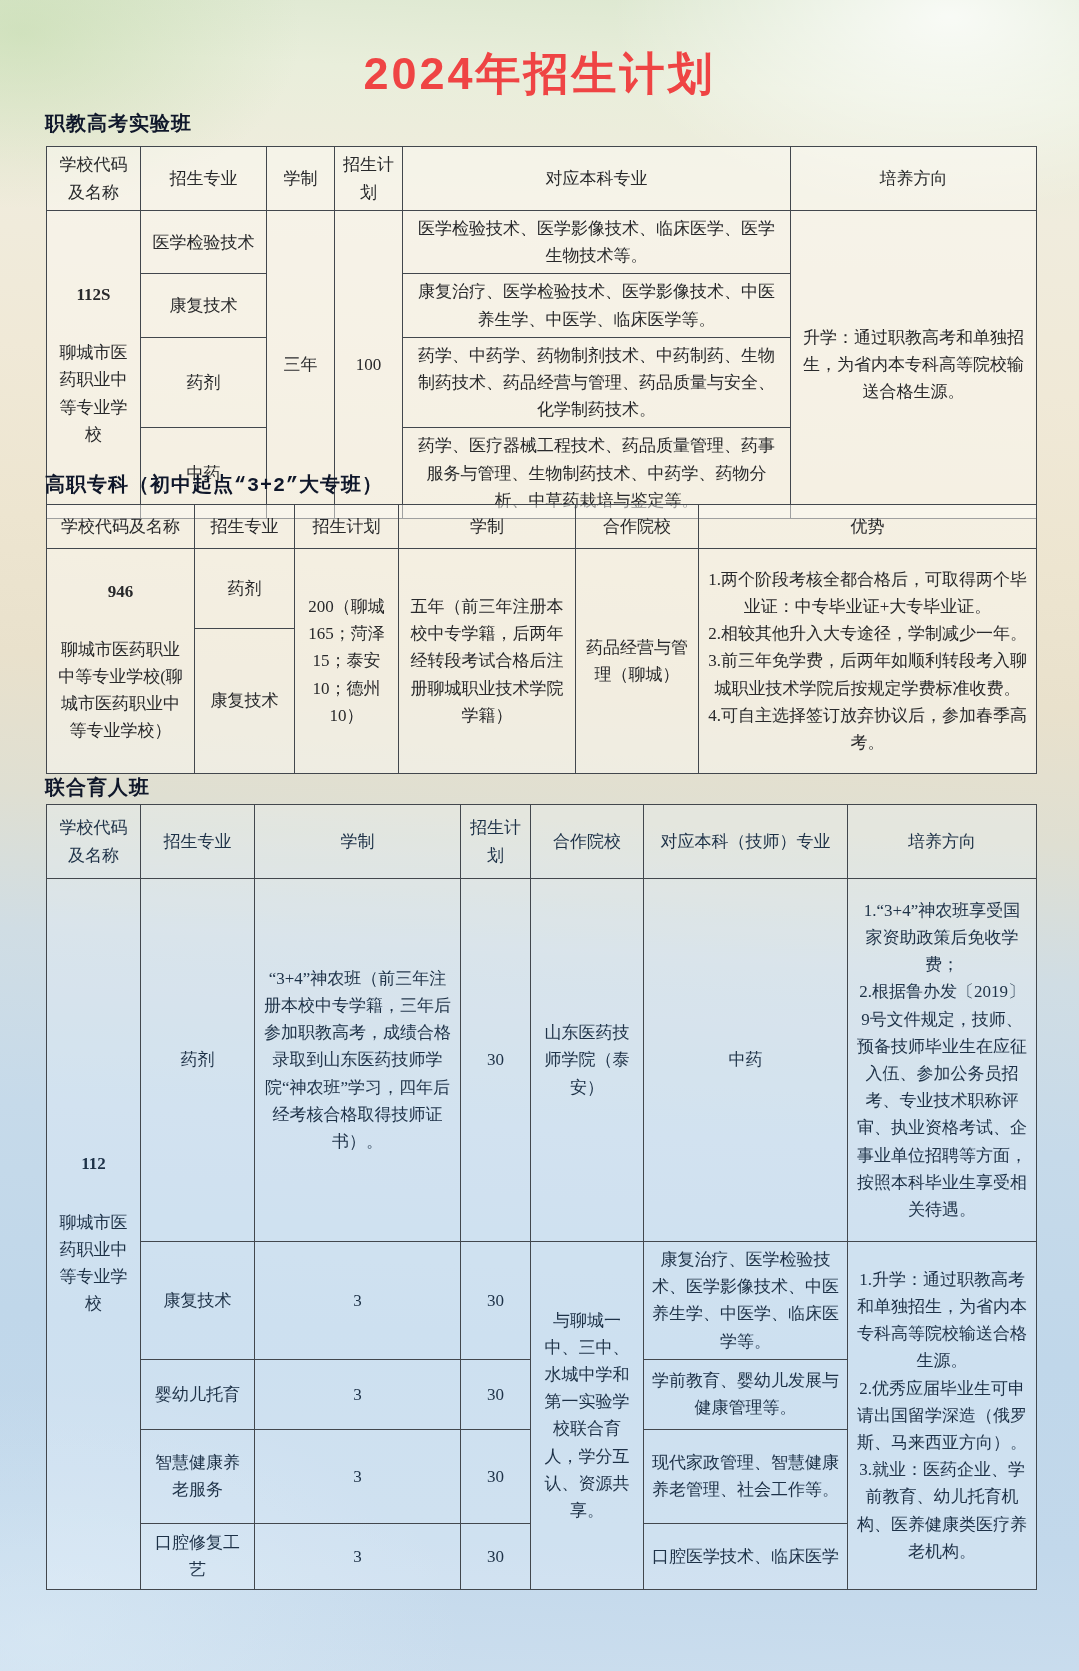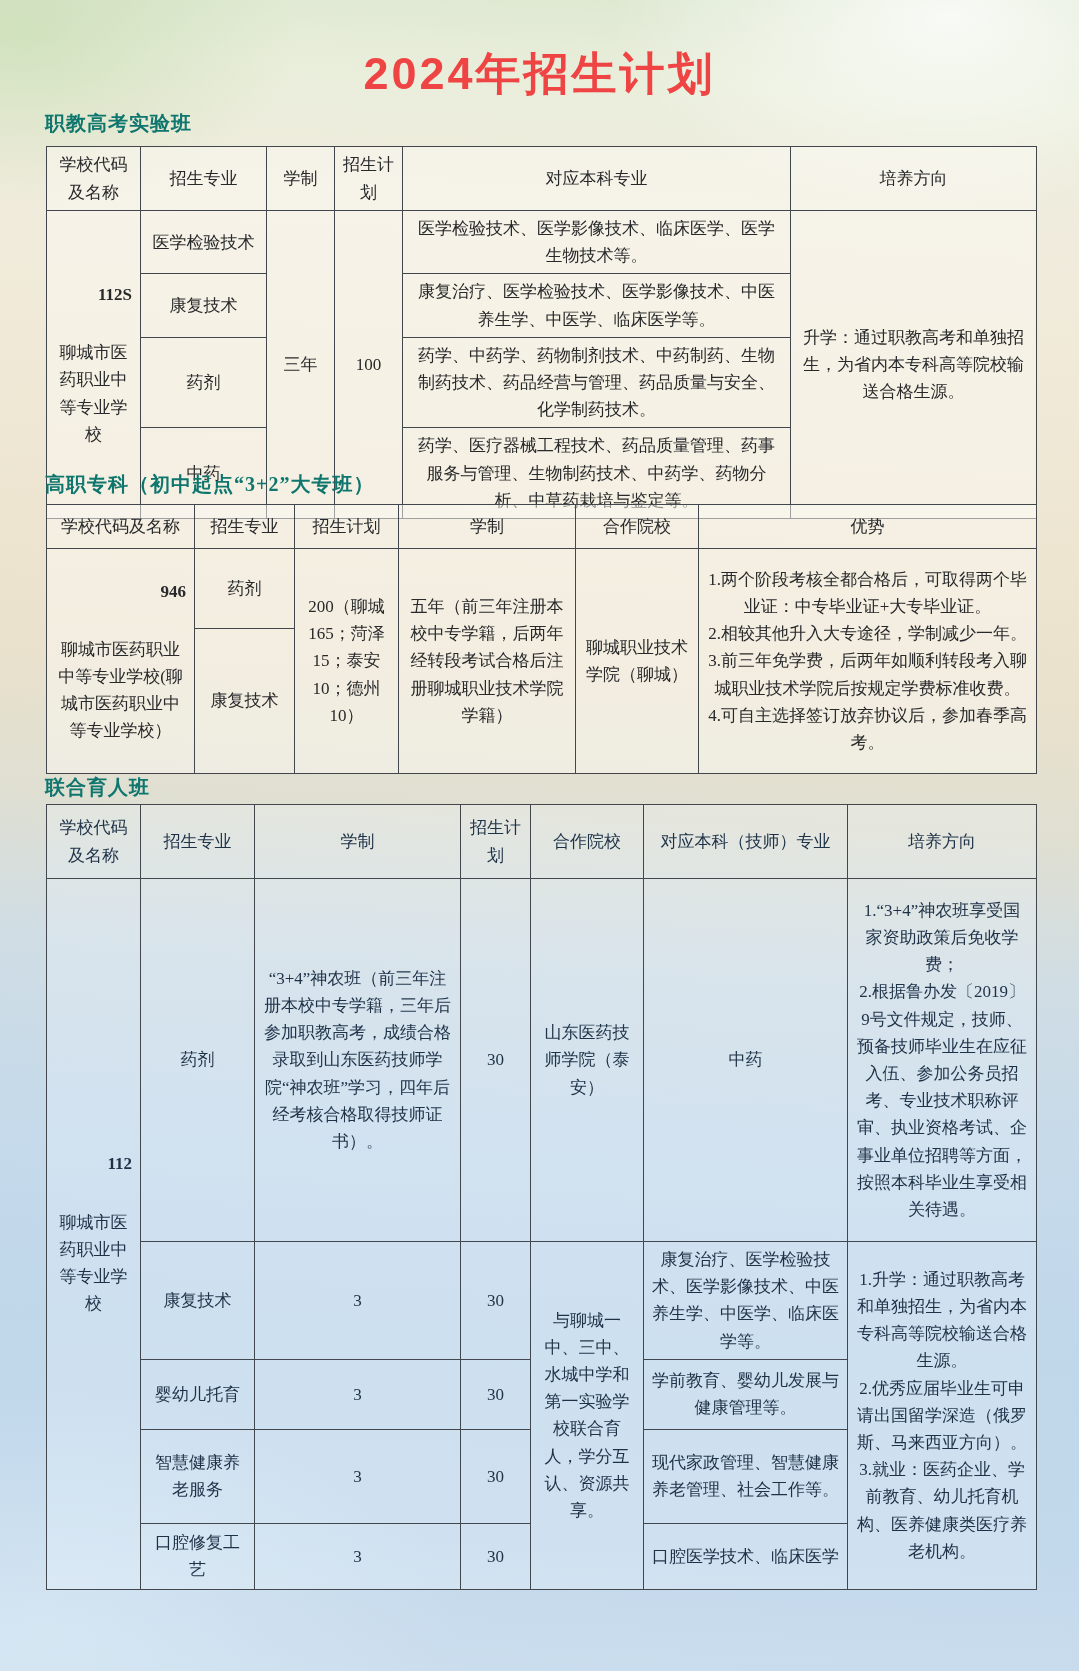--- a/index.html
+++ b/index.html
@@ -19,22 +19,22 @@
       radial-gradient(ellipse 430px 270px at 2% 2%, rgba(186,214,162,.5), rgba(186,214,162,0) 65%),
       radial-gradient(ellipse 700px 420px at 4% 98%, rgba(222,237,247,.55), rgba(222,237,247,0) 60%);
   }
   .title{
     position:absolute;top:44px;left:0;width:100%;margin:0;
     text-align:center;font-family:"Liberation Sans","DejaVu Sans",sans-serif;
     font-size:45px;font-weight:bold;letter-spacing:3px;color:#ef4444;
   }
   .sec-label{
     position:absolute;left:45px;margin:0;
-    font-family:Liberation Serif, serif;
-    font-weight:bold;font-size:20px;color:#0f766e;letter-spacing:1px;
+    font-family:Liberation Mono, monospace;
+    font-weight:bold;font-size:20px;color:#0f172a;letter-spacing:1px;
   }
   .lab1{top:110px;} .lab2{top:471px;} .lab3{top:774px;}
 
   table.t{
     position:absolute;left:46px;width:990px;
     border-collapse:collapse;table-layout:fixed;
   }
   .t1{top:146px;} .t2{top:504px;} .t3{top:804px;}
   .t th,.t td{
     border:1.5px solid #42474d;
@@ -46,21 +46,21 @@
   }
   .t3 th,.t3 td{
     background:rgba(240,249,254,.28);
     color:#1d3147;
   }
   .just{text-align:justify;padding:6px 10px;}
   .leftcell{text-align:left;padding:6px 10px;}
   .pre{white-space:pre-line;text-align:left;padding:6px 10px;}
   .b{font-weight:bold;}
   .num{font-weight:bold;font-size:18px;}
-  .code{display:block;font-weight:bold;margin-bottom:2px;text-align:right;}
+  .code{display:block;font-weight:bold;margin-bottom:2px;}
   .schoolname{display:block;margin-top:31px;}
   .small{font-size:16px;}
   
   .h64{height:64px;} .h52{height:52px;} .h74{height:74px;} .h78{height:78px;}
   .h44{height:44px;} .h80{height:80px;} .h145{height:145px;}
   .hh74{height:74px;} .h363{height:363px;} .h112{height:112px;}
   .h70{height:70px;} .h94{height:94px;} .h66{height:66px;padding-left:42px;}
 </style>
 </head>
 <body>
@@ -134,21 +134,21 @@
     <th>优势</th>
   </tr>
   <tr class="h80">
     <td rowspan="2" class="small">
       <span class="code">946</span>
       <span class="schoolname">聊城市医药职业中等专业学校(聊城市医药职业中等专业学校）</span>
     </td>
     <td>药剂</td>
     <td rowspan="2" class="b">200（聊城165；菏泽15；泰安10；德州10）</td>
     <td rowspan="2">五年（前三年注册本校中专学籍，后两年经转段考试合格后注册聊城职业技术学院学籍）</td>
-    <td rowspan="2">聊城职业技术学院（聊城）</td>
+    <td rowspan="2">药品经营与管理（聊城）</td>
     <td rowspan="2" class="pre">1.两个阶段考核全都合格后，可取得两个毕业证：中专毕业证+大专毕业证。
 2.相较其他升入大专途径，学制减少一年。
 3.前三年免学费，后两年如顺利转段考入聊城职业技术学院后按规定学费标准收费。
 4.可自主选择签订放弃协议后，参加春季高考。</td>
   </tr>
   <tr class="h145">
     <td>康复技术</td>
   </tr>
   </tbody>
 </table>

